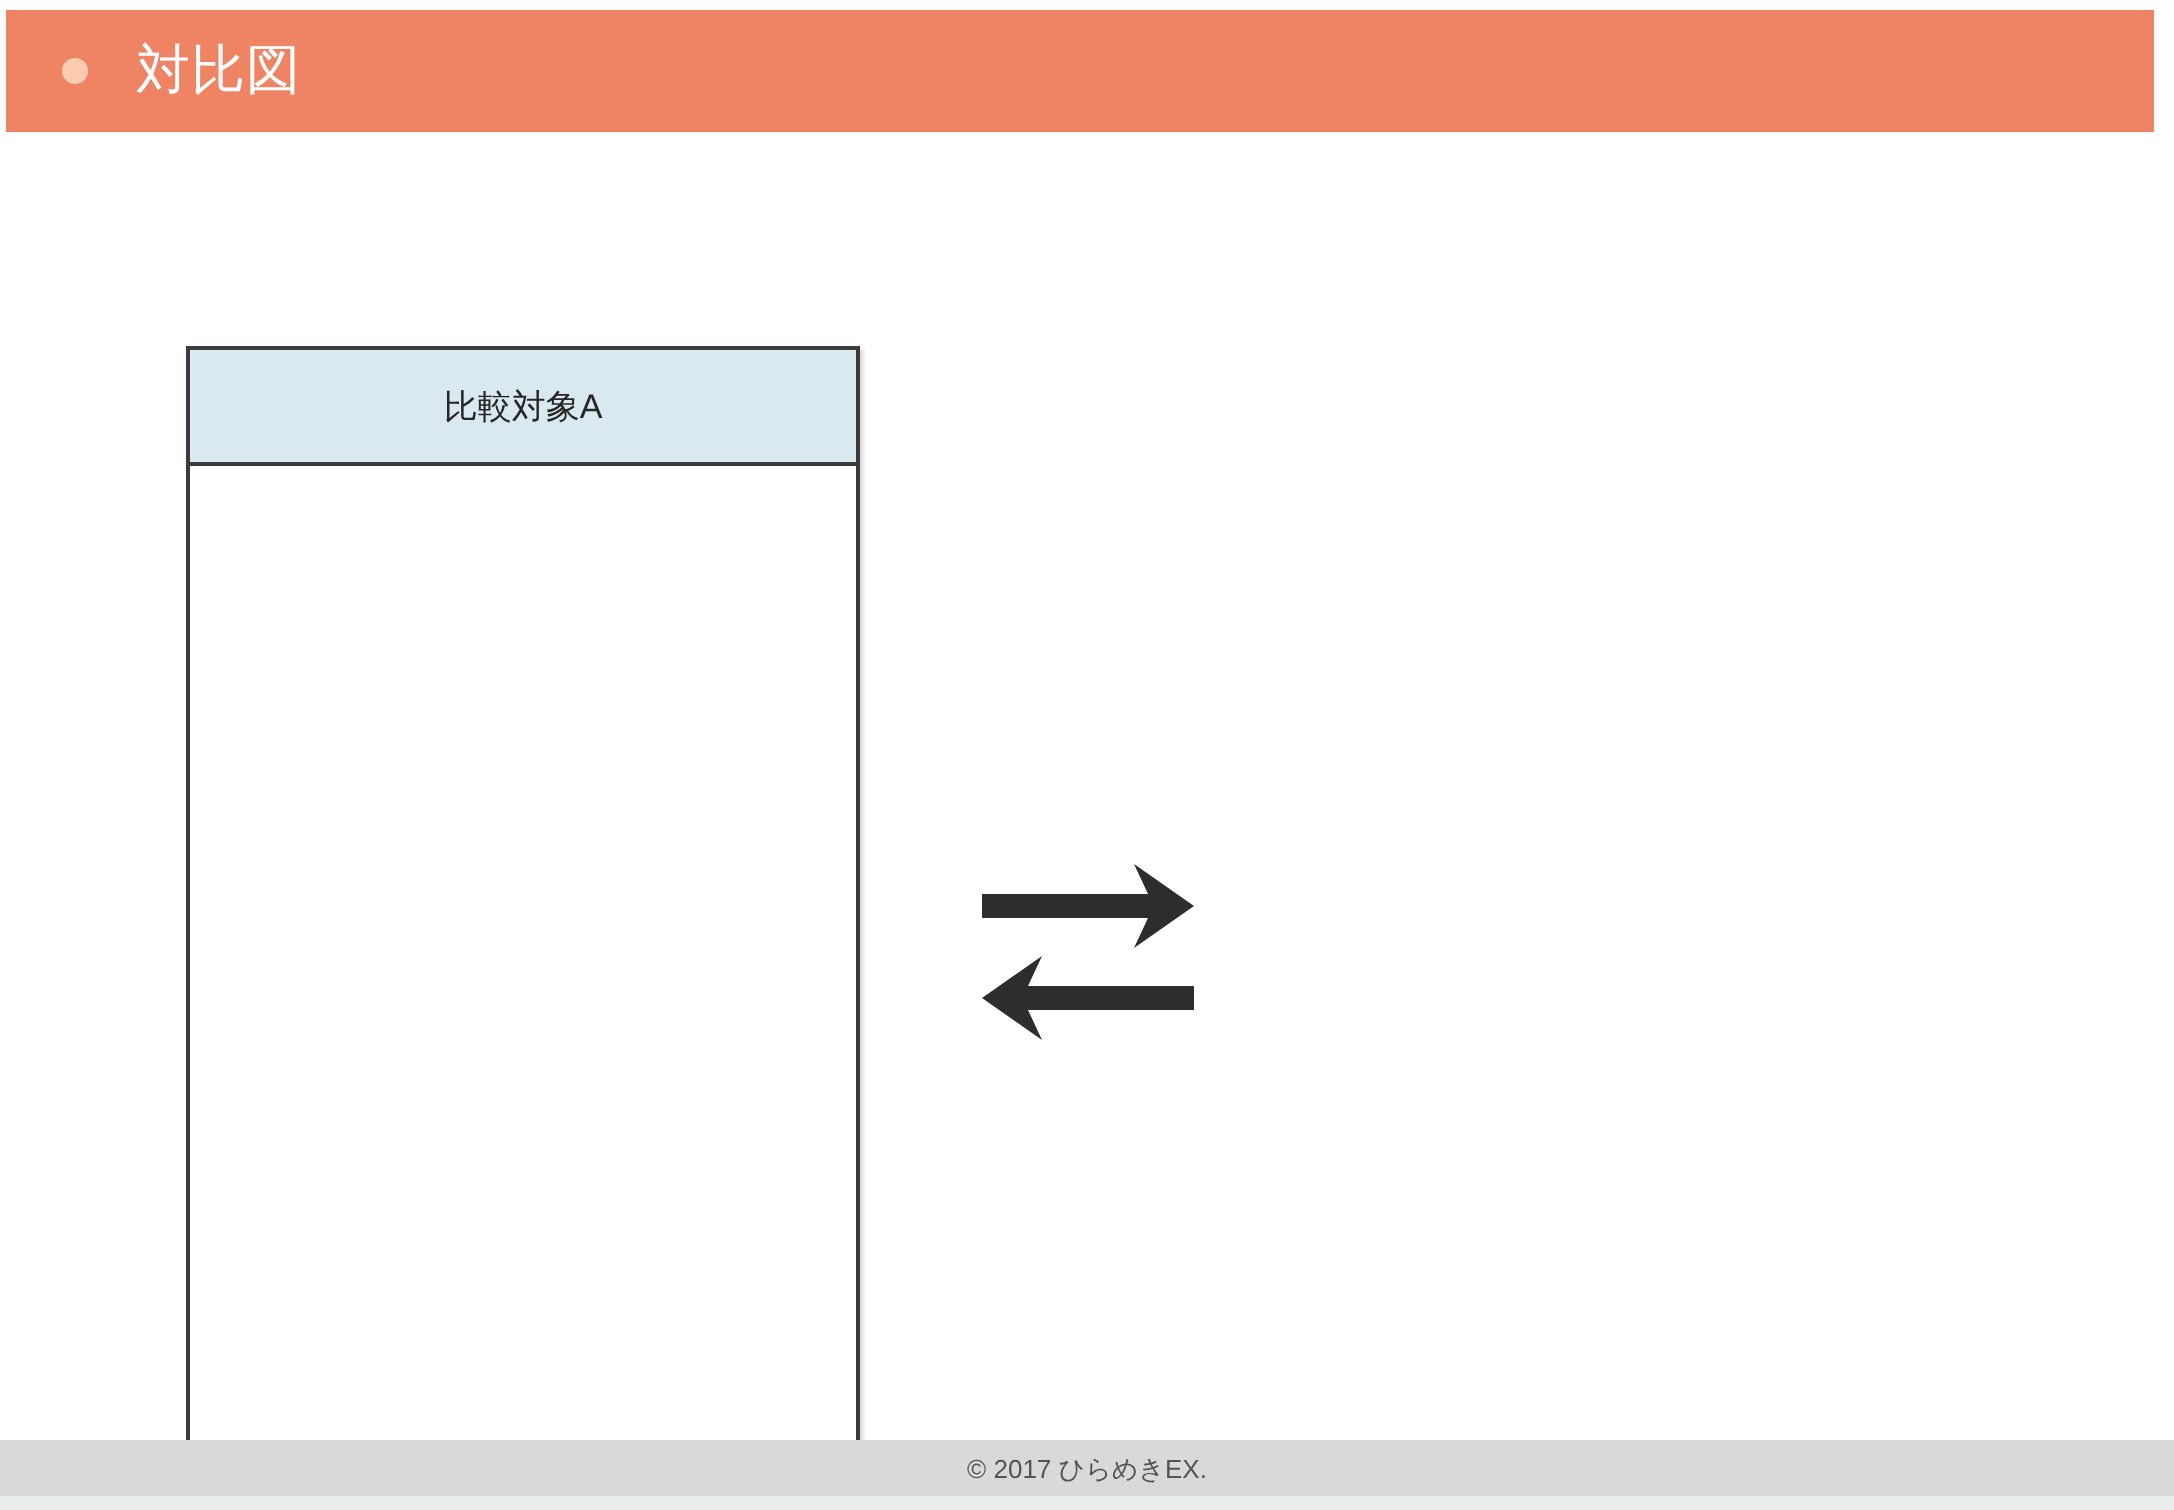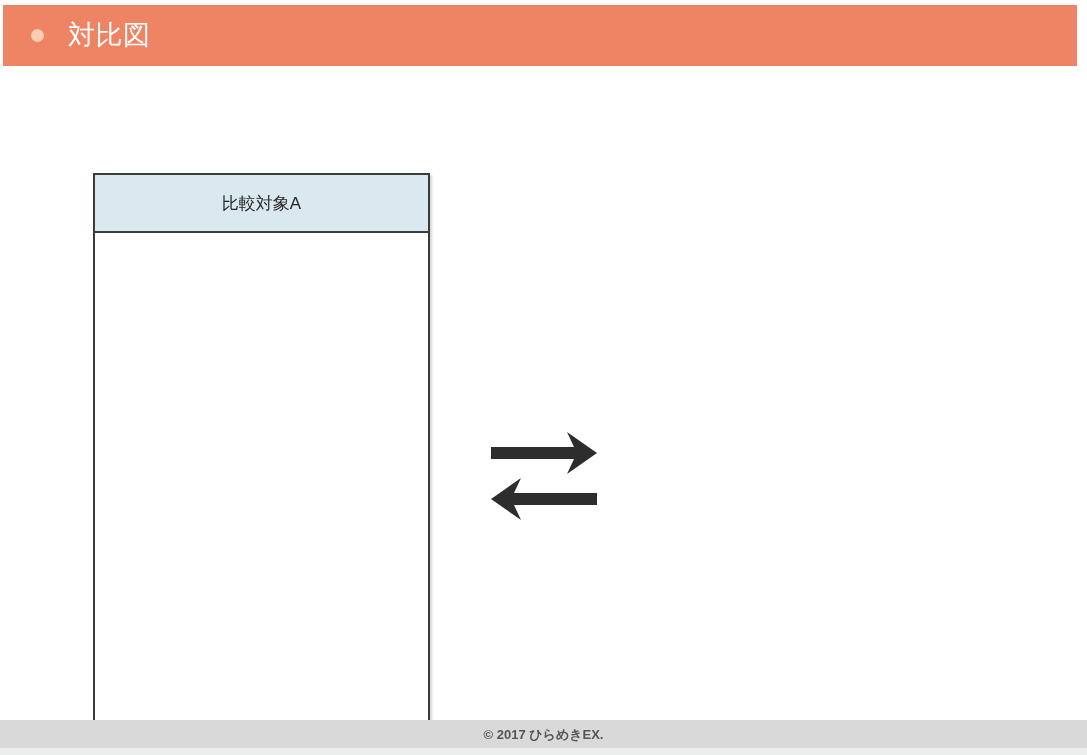--- a/index.html
+++ b/index.html
@@ -150,18 +150,18 @@
         </g>
 
         <g>
           <path d="M111,61 L28,61 L35,46 L5,67 L35,88 L28,73 L111,73 Z" fill="#2d2d2d"></path>
         </g>
       </svg>
     </div>
 
   </div>
 
-  <div style="position:absolute;left:0;top:720px;width:1087px;height:28px;background:#d9d9d9;display:flex;align-items:center;justify-content:center;font-weight:bold;">
+  <div style="position:absolute;left:0;top:720px;width:1087px;height:28px;background:#d9d9d9;display:flex;align-items:center;justify-content:center;">
     <span style="font-size:13px;color:#555555;line-height:1;">© 2017 ひらめきEX.</span>
   </div>
   <div style="position:absolute;left:0;top:748px;width:1087px;height:7px;background:#eceded;"></div>
 
 </div>
 
 </body></html>

